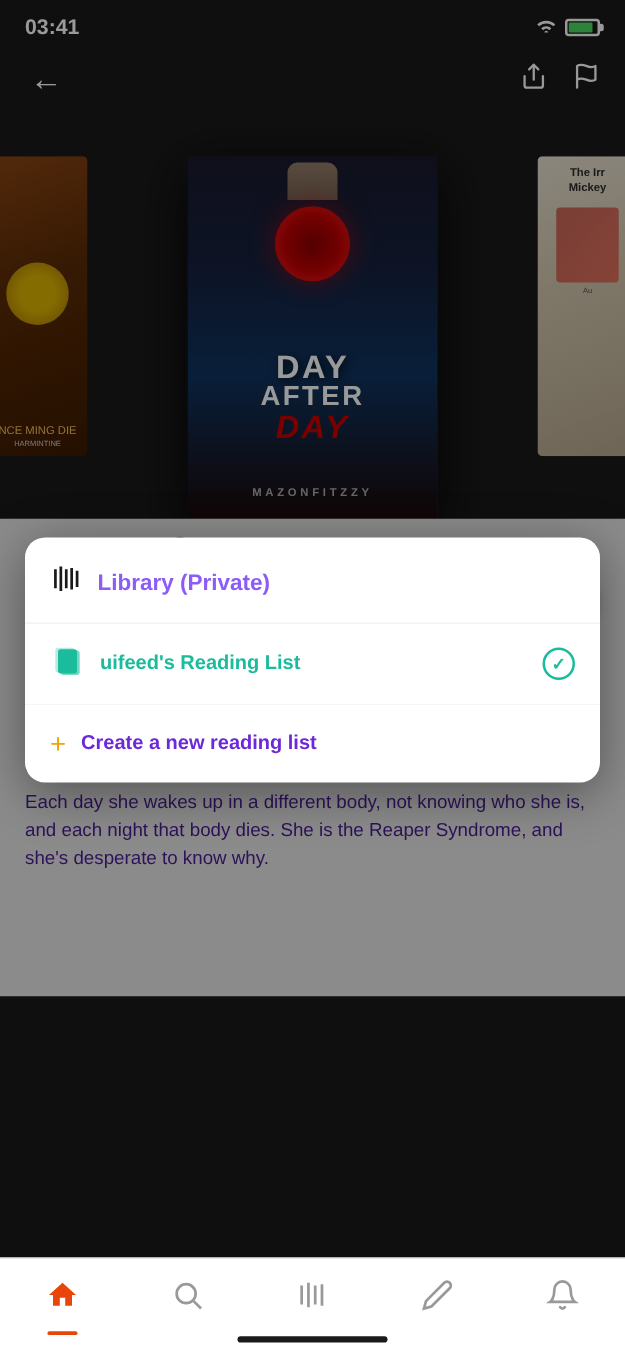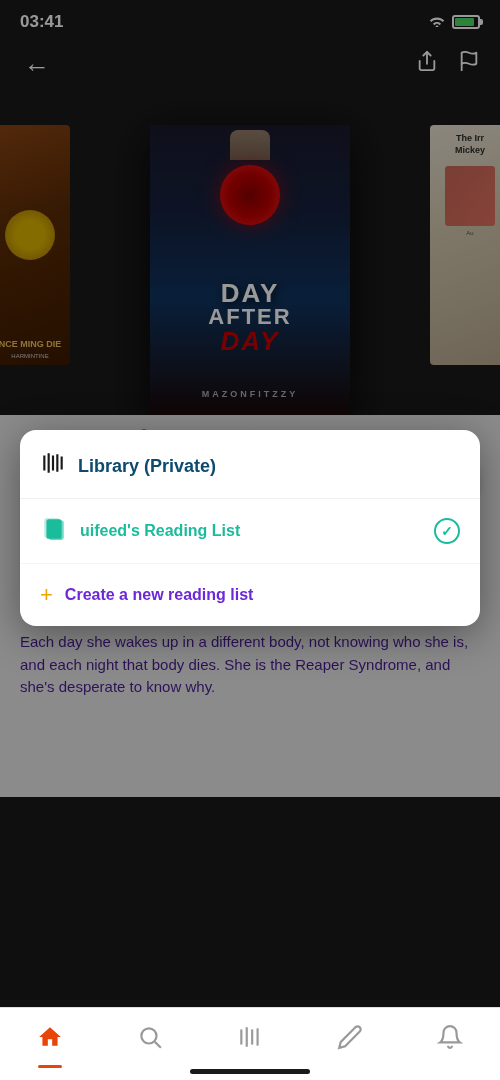--- a/index.html
+++ b/index.html
@@ -113,21 +113,21 @@
       background: linear-gradient(160deg, #8B4513 0%, #5c2c06 40%, #3d1a00 100%);
       display: flex;
       flex-direction: column;
       align-items: center;
       justify-content: flex-end;
       padding: 6px;
     }
     .side-book-left-title {
       color: #f0c060;
       font-size: 9px;
-      font-weight: 700;
+      font-weight: 400;
       text-align: left;
       line-height: 1.2;
       text-transform: uppercase;
     }
     .side-book-left-author {
       color: #ccc;
       font-size: 6px;
       margin-top: 3px;
       text-align: center;
     }
@@ -424,21 +424,21 @@
       padding: 20px 20px 16px;
       border-bottom: 1px solid #f0f0f0;
     }
     .library-icon {
       font-size: 22px;
       color: #1a1a1a;
     }
     .popup-title {
       font-size: 18px;
       font-weight: 700;
-      color: #0c4a6e;
+      color: #8b5cf6;
     }
     .popup-item {
       display: flex;
       align-items: center;
       justify-content: space-between;
       padding: 18px 20px;
       border-bottom: 1px solid #f5f5f5;
       cursor: pointer;
     }
     .popup-item-left {

